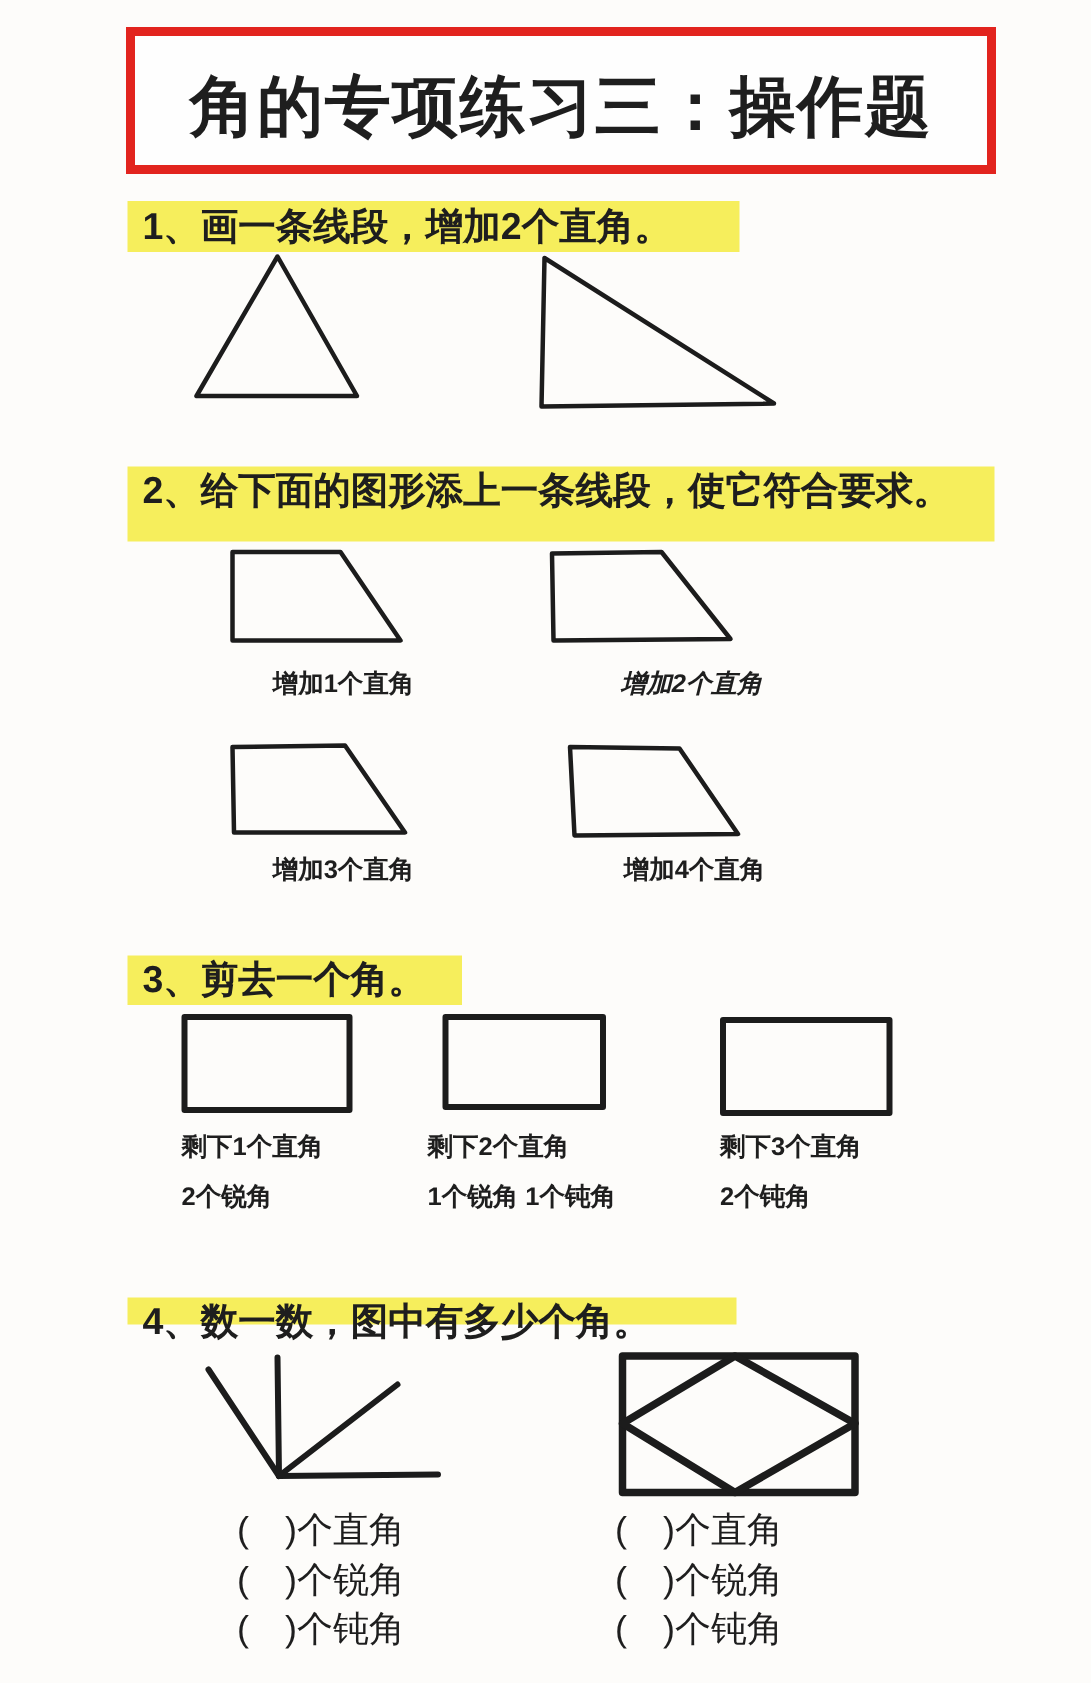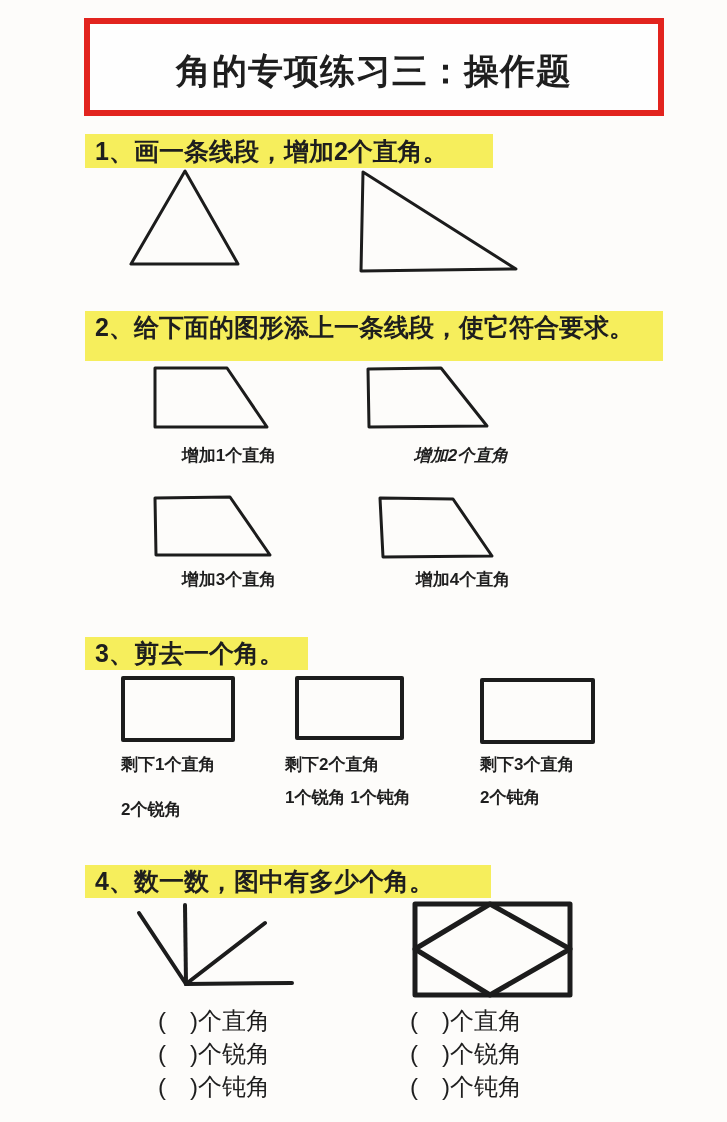--- a/index.html
+++ b/index.html
@@ -11,33 +11,33 @@
   .abs { position:absolute; }
   
   .title-box {
     left:84px; top:18px; width:568px; height:86px;
     border:6px solid var(--title_border, #e2241e);
     background:#fefefe;
     display:flex; align-items:center; justify-content:center;
   }
   .title-text {
     font-family:"Liberation Serif", serif;
-    font-weight:900; font-size:35px; letter-spacing:1px;
+    font-weight:900; font-size:44px; letter-spacing:1px;
     white-space:nowrap; padding-top:8px;
   }
   
   .qbar {
     background:var(--highlight, #f6ee5c);
     font-weight:bold; font-size:25px; line-height:33px;
     padding-left:10px; border-radius:0; white-space:nowrap;
   }
   .q1bar { left:85px; top:134px; width:398px; height:34px; line-height:34px; }
   .q2bar { left:85px; top:311px; width:568px; height:50px; }
   .q3bar { left:85px; top:637px; width:213px; height:33px; }
-  .q4bar { left:85px; top:865px; width:396px; height:33px; }
+  .q4bar { left:85px; top:865px; width:396px; height:18px; }
   
   .caption {
     font-weight:bold; font-size:17px; line-height:26px;
     text-align:center; white-space:pre;
   }
   .cap-left { text-align:left; }
   .answer {
     font-weight:normal; font-size:24px; line-height:28px; white-space:pre;
   }
   svg.figures { left:0; top:0; pointer-events:none; }
@@ -83,21 +83,21 @@
       <polygon points="490,904 570,949 490,995 415,949"></polygon>
     </g>
   </svg>
 
   <div class="abs caption" style="left:148px; top:443px; width:162px;">增加1个直角</div>
   <div class="abs caption" style="left:380px; top:443px; width:162px;font-style:italic;">增加2个直角</div>
   <div class="abs caption" style="left:148px; top:567px; width:162px;">增加3个直角</div>
   <div class="abs caption" style="left:382px; top:567px; width:162px;">增加4个直角</div>
 
   <div class="abs caption cap-left" style="left:121px; top:752px;">剩下1个直角</div>
-  <div class="abs caption cap-left" style="left:121px; top:785px;margin-top:12px;">2个锐角</div>
+  <div class="abs caption cap-left" style="left:121px; top:785px;">2个锐角</div>
   <div class="abs caption cap-left" style="left:285px; top:752px;">剩下2个直角</div>
   <div class="abs caption cap-left" style="left:285px; top:785px;">1个锐角 1个钝角</div>
   <div class="abs caption cap-left" style="left:480px; top:752px;">剩下3个直角</div>
   <div class="abs caption cap-left" style="left:480px; top:785px;">2个钝角</div>
 
   <div class="abs answer" style="left:158px; top:1007px;">(　)个直角</div>
   <div class="abs answer" style="left:158px; top:1040px;">(　)个锐角</div>
   <div class="abs answer" style="left:158px; top:1073px;">(　)个钝角</div>
 
   <div class="abs answer" style="left:410px; top:1007px;">(　)个直角</div>

